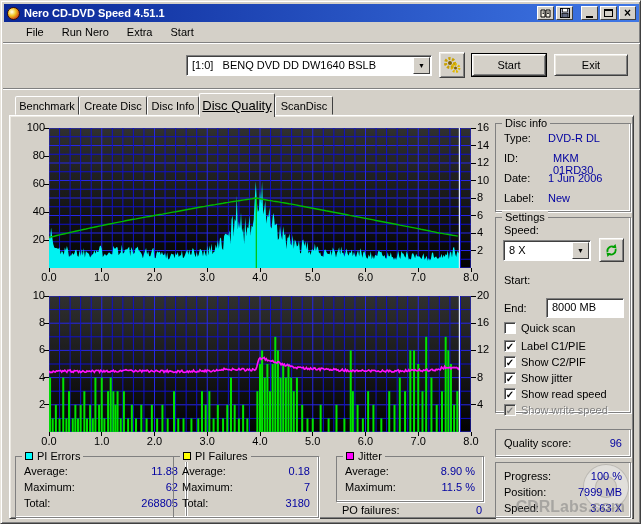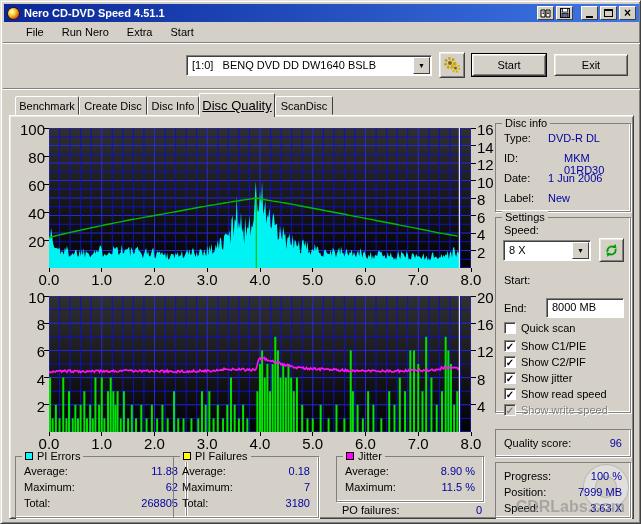--- a/index.html
+++ b/index.html
@@ -50,21 +50,21 @@
   .tab{ position:absolute; top:95px; height:19px; background:#d4d0c8;
     border:1px solid; border-color:#fff #404040 transparent #fff;
     border-radius:2px 2px 0 0; display:flex; align-items:center; justify-content:center; z-index:2; }
   .tab.active{ top:92px; height:24px; border-bottom:none; z-index:4; font-size:13px;text-decoration:underline; }
   .panel{ position:absolute; left:8px; top:114px; width:625px; height:404px;
     border:1px solid; border-color:#fff #404040 #404040 #fff;
     box-shadow:inset 1px 1px 0 #ece9e2, inset -1px -1px 0 #808080; z-index:1; }
   
   .plot{ position:absolute; background:linear-gradient(#303030,#020202); z-index:2; }
   .plot svg{ display:block; }
-  .axlbl{ position:absolute; font-size:15px; color:#000; z-index:2; }
+  .axlbl{ position:absolute; font-size:11px; color:#000; z-index:2; }
   .axlbl.r{ text-align:right; } .axlbl.c{ text-align:center; }
   .tick{ position:absolute; background:#000; z-index:2; }
   
   .gb{ position:absolute; border:1px solid #808080;
     box-shadow:1px 1px 0 #ffffff, inset -1px -1px 0 #ffffff; z-index:2; }
   .gb-cap{ position:absolute; top:-7px; left:6px; background:#d4d0c8; padding:0 3px;
     display:flex; align-items:center; }
   .legend-sq{ width:8px; height:8px; border:1px solid #000; margin-right:4px; display:inline-block; }
   .row{ position:absolute; left:8px; right:8px; height:14px; }
   .row .lab{ position:absolute; left:0; }
@@ -465,21 +465,21 @@
 
   <div class="gb" style="left:494px;top:122px;width:136px;height:89px">
     <div class="gb-cap">Disc info</div>
     <div id="discRows">
         <div class="row" style="top: 8px;">
           <div class="lab">Type:</div>
           <div class="val-l" style="left: 44px;">DVD-R DL</div>
         </div>
         <div class="row" style="top: 28px;">
           <div class="lab">ID:</div>
-          <div class="val-l" style="left: 60px;">MKM 01RD30</div>
+          <div class="val-l" style="left: 49px;">MKM 01RD30</div>
         </div>
         <div class="row" style="top: 48px;">
           <div class="lab">Date:</div>
           <div class="val-l" style="left: 44px;">1 Jun 2006</div>
         </div>
         <div class="row" style="top: 68px;">
           <div class="lab">Label:</div>
           <div class="val-l" style="left: 44px;">New</div>
         </div>
       </div>
@@ -509,21 +509,21 @@
         <span class="lab">End:</span>
       </div>
     <div class="field" style="left:50px;top:80px;width:78px;height:20px">8000 MB</div>
     <div id="checkboxes">
         <div class="cb" style="left: 8px; top: 104px;">
           <div class="cb-box"></div>
           <div class="cb-lab">Quick scan</div>
         </div>
         <div class="cb" style="left: 8px; top: 122px;">
           <div class="cb-box">✓</div>
-          <div class="cb-lab">Show C1/PIE</div>
+          <div class="cb-lab">Label C1/PIE</div>
         </div>
         <div class="cb" style="left: 8px; top: 138px;">
           <div class="cb-box">✓</div>
           <div class="cb-lab">Show C2/PIF</div>
         </div>
         <div class="cb" style="left: 8px; top: 154px;">
           <div class="cb-box">✓</div>
           <div class="cb-lab">Show jitter</div>
         </div>
         <div class="cb" style="left: 8px; top: 170px;">

